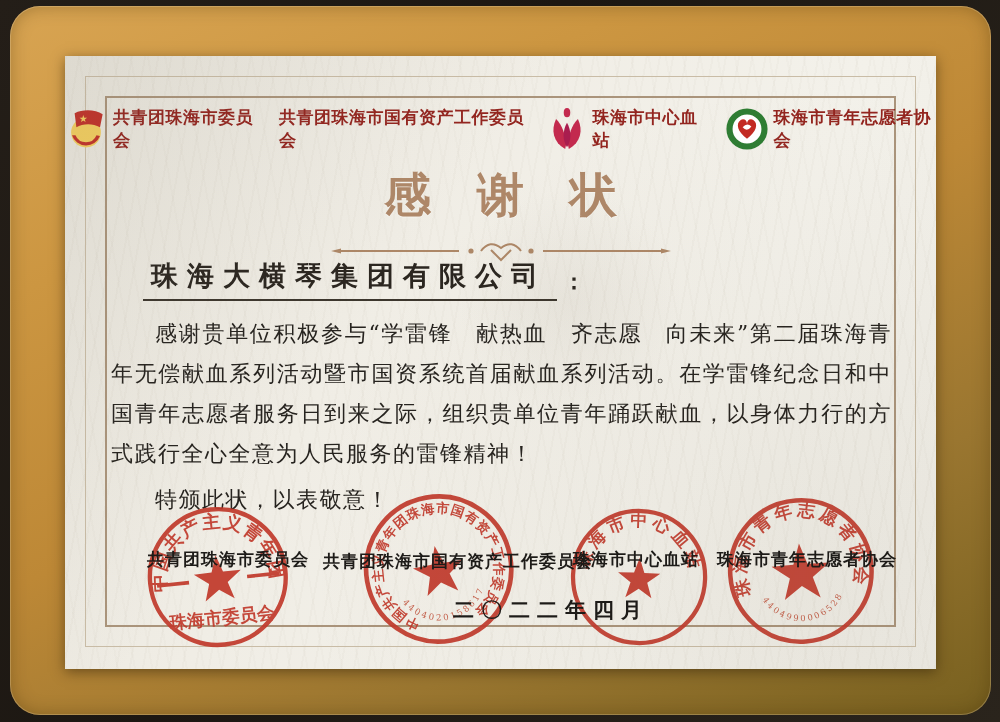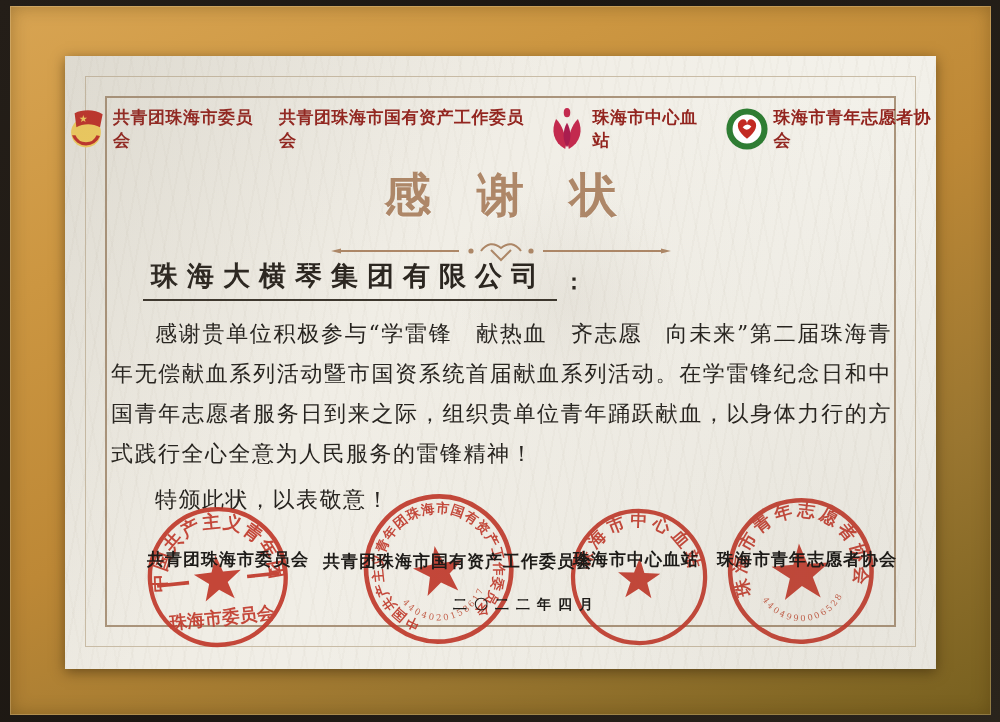--- a/index.html
+++ b/index.html
@@ -5,20 +5,21 @@
   html,body{margin:0;padding:0;}
   body{
     width:1000px;height:722px;position:relative;overflow:hidden;
     background:linear-gradient(120deg,#241e18 0%,#1c1712 40%,#2a241c 100%);
     font-family:"DejaVu Serif","Liberation Serif",serif;
   }
   .frame{
     position:absolute;left:10px;top:6px;right:9px;bottom:7px;
     background:linear-gradient(155deg,#d8a452 0%,#cc9641 25%,#bd8836 50%,#9a7630 75%,#77601f 100%);
     box-shadow:inset 0 0 0 1px rgba(255,235,190,.25), inset 0 0 18px rgba(60,40,5,.35);
+    border-radius:30px;
   }
   .paper{
     position:absolute;left:55px;top:50px;right:55px;bottom:46px;
     background:
       radial-gradient(circle at 58% 40%, rgba(150,140,125,.10), rgba(150,140,125,0) 18%),
       repeating-linear-gradient(100deg, rgba(170,160,140,.05) 0 2px, rgba(255,255,255,0) 2px 13px),
       repeating-linear-gradient(80deg, rgba(170,160,140,.04) 0 2px, rgba(255,255,255,0) 2px 17px),
       linear-gradient(115deg,#e9e6dd 0%,#f0ede5 35%,#f3f1ea 70%,#efede6 100%);
     box-shadow:0 3px 12px rgba(40,25,5,.5);
   }
@@ -70,21 +71,21 @@
   .stamp-star{fill:#c1392b;}
   .stamp-inner-text{fill:#c13a2c;font-weight:bold;}
   .stamp-serial{fill:#c1553f;letter-spacing:3px;}
 
   .sig{
     position:absolute;color:#1d1b18;font-weight:bold;font-size:17px;
     letter-spacing:1px;z-index:5;white-space:nowrap;
   }
   .date{
     position:absolute;left:388px;top:540px;color:#1d1b18;font-weight:bold;
-    font-size:14px;letter-spacing:7px;z-index:5;white-space:nowrap;
+    font-size:21px;letter-spacing:7px;z-index:5;white-space:nowrap;
   }
 </style>
 </head>
 <body>
 
 <div class="frame">
   <div class="paper">
     <div class="rule-outer"></div>
     <div class="rule-inner"></div>
 

